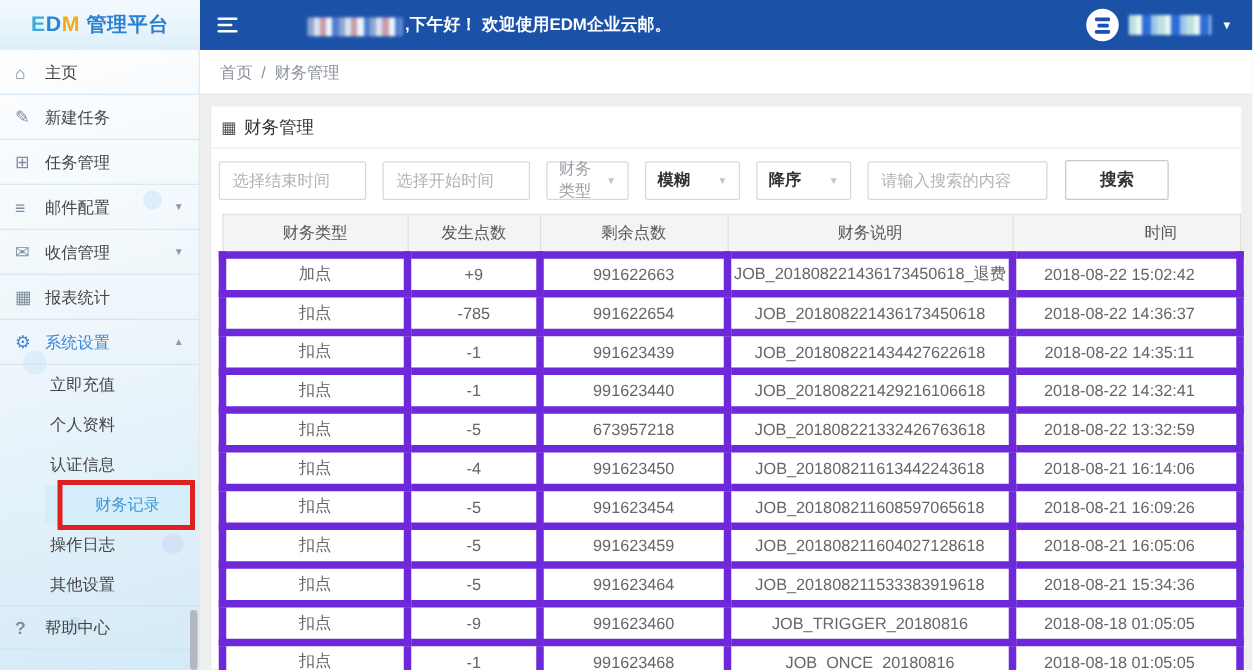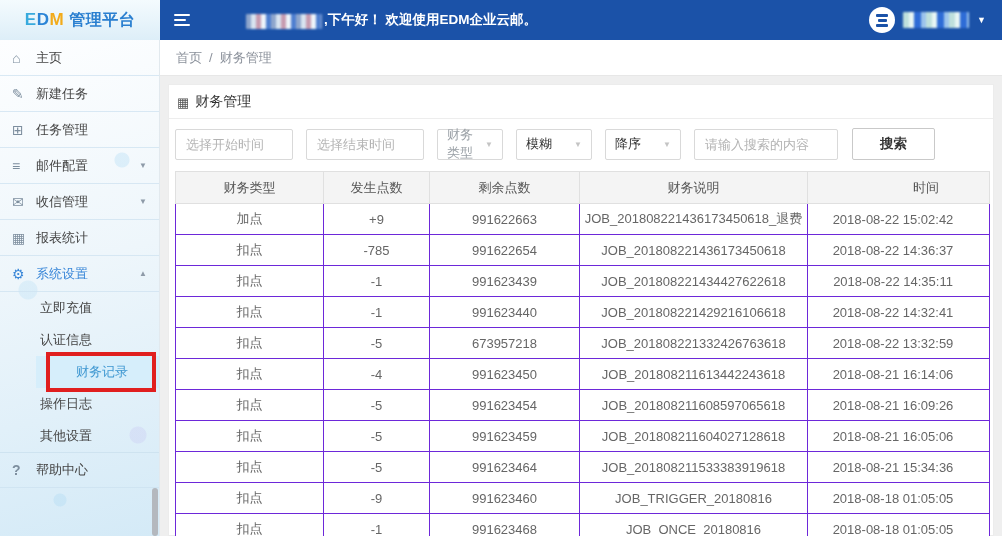--- a/index.html
+++ b/index.html
@@ -57,26 +57,26 @@
   .panel-header { display:flex; align-items:center; gap:6px; padding:8px 8px 7px; font-size:14px; color:#333; border-bottom:1px solid #ededed; }
   .panel-header .p-icon { color:#555; font-size:13px; }
 
   .filters { display:flex; align-items:center; padding:9px 6px 8px; gap:13px; }
   .f-input { height:31px; border:1px solid #d9d9d9; padding:0 10px; font-size:13px; color:#555; width:118px; border-radius:2px; outline:none; font-family:inherit; }
   .f-input::placeholder { color:#b3b3b3; }
   .f-search { width:144px; }
   .f-select { height:31px; border:1px solid #d9d9d9; display:flex; align-items:center; padding:0 9px; font-size:13px; border-radius:2px; cursor:pointer; background:#fff; }
   .f-select .arrow { color:#c4c4c4; font-size:8px; margin-left:auto; padding-left:12px; }
   .sel-muted { color:#9aa0a6; width:66px; }
-  .sel-dark { color:#333; font-weight:normal; width:76px; }
+  .sel-dark { color:#333; font-weight:bold; width:76px; }
   .btn-search { height:32px; min-width:46px; padding:0 27px; border:1px solid #c9c9c9; background:#fff; font-size:13.5px; font-weight:bold; color:#333; border-radius:2px; cursor:pointer; margin-left:1px; font-family:inherit; }
 
   table.fin { width:814px; margin:3px 6px 0; border-collapse:collapse; table-layout:fixed; font-size:13px; }
   .fin th { background:#f4f4f4; height:32px; font-weight:normal; color:#555; border:1px solid #e0e0e0; text-align:center; }
-  .fin td { height:31px; border:1px solid #6d28d9; color:#666; text-align:center; background:#fff; overflow:hidden; white-space:nowrap; }
+  .fin td { height:31px; border:6px solid #6d28d9; color:#666; text-align:center; background:#fff; overflow:hidden; white-space:nowrap; }
   .fin th.col-time { text-align:right; padding-right:50px; }
   .fin td.col-time { text-align:center; padding-right:12px; }
   .t-add { color:#53c27c; }
   .t-deduct { color:#f4694a;margin-top:28px; }
 </style>
 </head>
 <body>
 
 <div id="app">
 
@@ -136,20 +136,21 @@
           <span>报表统计</span>
         </div>
         <div class="side-item parent-active">
           <span class="s-icon">⚙</span>
           <span>系统设置</span>
           <span class="side-chev">▲</span>
         </div>
       </div>
     <div id="side-sub">
         <div class="submenu-item"><span>立即充值</span></div>
+        <div class="submenu-item"><span>个人资料</span></div>
         <div class="submenu-item"><span>认证信息</span></div>
         <div class="submenu-item active"><span>财务记录</span><span class="red-annot" style="position: absolute; inset: -4px 3px -4px 10px; border: 4px solid rgb(224, 31, 31); pointer-events: none;"></span></div>
         <div class="submenu-item"><span>操作日志</span></div>
         <div class="submenu-item"><span>其他设置</span></div>
       </div>
     <div id="side-help">
         <div class="side-item help-item">
           <span class="s-icon" style="font-weight: bold;">?</span>
           <span>帮助中心</span>
         </div>
@@ -164,22 +165,22 @@
       <span>财务管理</span>
     </div>
 
     <div class="panel">
       <div class="panel-header">
         <span class="p-icon">▦</span>
         <span>财务管理</span>
       </div>
 
       <div class="filters">
+        <input class="f-input" placeholder="选择结束时间" style="">
         <input class="f-input" placeholder="选择开始时间" style="">
-        <input class="f-input" placeholder="选择结束时间" style="">
         <div class="f-select sel-muted">
           <span>财务类型</span>
           <span class="arrow">▼</span>
         </div>
         <div class="f-select sel-dark">
           <span>模糊</span>
           <span class="arrow">▼</span>
         </div>
         <div class="f-select sel-dark">
           <span>降序</span>

